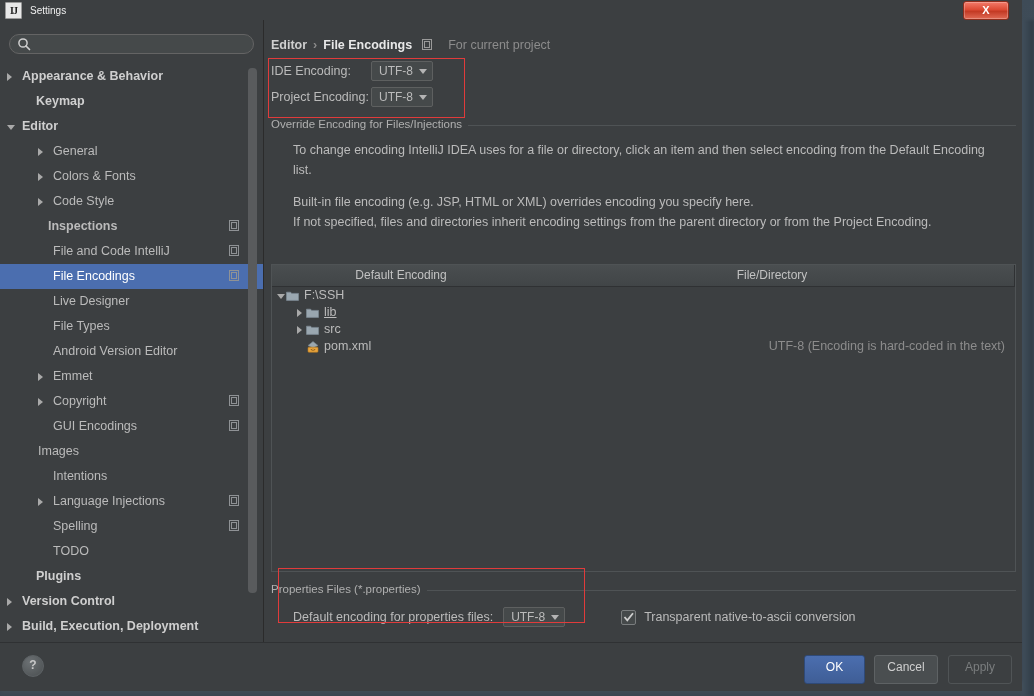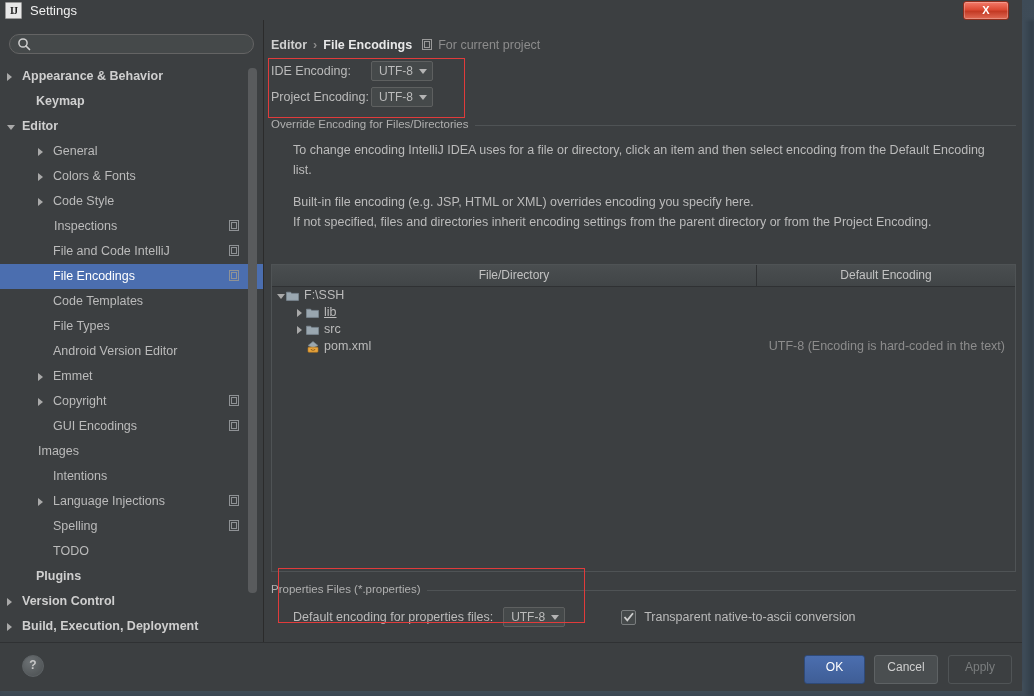--- a/index.html
+++ b/index.html
@@ -86,21 +86,21 @@
     color: #1d1d1d;
     font-size: 10px;
     font-weight: bold;
     line-height: 15px;
     text-align: center;
     font-family: "Liberation Serif", serif;
     letter-spacing: -1px;
   }
   #title-text {
     margin-left: 8px;
-    font-size: 13px;
+    font-size: 10px;
     color: #f0f0f0;
   }
   #close-button {
     position: absolute;
     right: 13px; top: 1px;
     width: 44px; height: 17px;
     border-radius: 3px;
     background: linear-gradient(180deg, #f37b6a 0%, #dc4a34 45%, #c33a24 55%, #e06a55 100%);
     border: 1px solid #8d2d1c;
     box-shadow: inset 0 0 0 1px rgba(255,255,255,.25);
@@ -223,21 +223,21 @@
     position: absolute;
     left: 6px; top: 18px;
     display: flex;
     align-items: center;
     font-size: 12.5px;
   }
   #bc-editor { color: #cfcfcf; font-weight: bold; }
   #bc-sep { color: #8a8a8a; margin: 0 6px; font-weight: bold; }
   #bc-page { color: #e8e8e8; font-weight: bold; }
   #bc-scope-icon { margin-left: 10px; width: 11px; height: 12px; }
-  #bc-scope-text { color: #8c8c8c; margin-left: 5px; }
+  #bc-scope-text { color: #8c8c8c; margin-left: 15px; }
 
   
   #encoding-block { position: absolute; left: 6px; top: 38px; }
   .enc-row {
     display: flex;
     align-items: center;
     height: 26px;
   }
   .enc-label {
     width: 100px;
@@ -524,42 +524,42 @@
           </div>
           <div class="tree-item">
             <span class="tw" style="left: 38px;"></span>
             <span class="tree-label" style="left: 53px;">Colors &amp; Fonts</span>
           </div>
           <div class="tree-item">
             <span class="tw" style="left: 38px;"></span>
             <span class="tree-label" style="left: 53px;">Code Style</span>
           </div>
           <div class="tree-item">
-            <span class="tree-label" style="left: 54px;">Inspections</span>
+            <span class="tree-label" style="left: 48px; font-weight: bold;">Inspections</span>
             <svg class="scope-icon" viewBox="0 0 11 12">
               <rect x="0.5" y="0.5" width="9" height="10" fill="none" stroke="#8f9295"></rect>
               <rect x="2.5" y="2.5" width="5" height="6" fill="none" stroke="#8f9295"></rect>
             </svg>
           </div>
           <div class="tree-item">
             <span class="tree-label" style="left: 53px;">File and Code IntelliJ</span>
             <svg class="scope-icon" viewBox="0 0 11 12">
               <rect x="0.5" y="0.5" width="9" height="10" fill="none" stroke="#8f9295"></rect>
               <rect x="2.5" y="2.5" width="5" height="6" fill="none" stroke="#8f9295"></rect>
             </svg>
           </div>
           <div class="tree-item selected">
             <span class="tree-label" style="left: 53px;">File Encodings</span>
             <svg class="scope-icon" viewBox="0 0 11 12">
               <rect x="0.5" y="0.5" width="9" height="10" fill="none" stroke="#8f9295"></rect>
               <rect x="2.5" y="2.5" width="5" height="6" fill="none" stroke="#8f9295"></rect>
             </svg>
           </div>
           <div class="tree-item">
-            <span class="tree-label" style="left: 53px;">Code Templates</span>
+            <span class="tree-label" style="left: 53px;">Live Designer</span>
           </div>
           <div class="tree-item">
             <span class="tree-label" style="left: 53px;">File Types</span>
           </div>
           <div class="tree-item">
             <span class="tree-label" style="left: 53px;">Android Version Editor</span>
           </div>
           <div class="tree-item">
             <span class="tw" style="left: 38px;"></span>
             <span class="tree-label" style="left: 53px;">Emmet</span>
@@ -647,33 +647,33 @@
             <span class="enc-label">Project Encoding:</span>
             <span class="combo">
               <span>UTF-8</span>
               <span class="caret"></span>
             </span>
           </div>
         </div>
 
       <div id="override-group">
         <div class="group-line"></div>
-        <div class="group-title">Override Encoding for Files/Directories</div>
+        <div class="group-title">Override Encoding for Files/Injections</div>
 
         <div id="override-desc">
           <div>To change encoding IntelliJ IDEA uses for a file or directory, click an item and then select encoding from the Default Encoding list.</div>
           <div class="desc-gap"></div>
           <div>Built-in file encoding (e.g. JSP, HTML or XML) overrides encoding you specify here.</div>
           <div>If not specified, files and directories inherit encoding settings from the parent directory or from the Project Encoding.</div>
         </div>
 
         <div id="file-table">
           <div id="table-head">
+            <div class="th" id="th-enc">Default Encoding</div>
             <div class="th" id="th-file">File/Directory</div>
-            <div class="th" id="th-enc">Default Encoding</div>
           </div>
           <div id="table-body">
               <div class="trow">
                 <span class="tw2 open" style="left: 5px;"></span>
                 <svg class="folder-icon" viewBox="0 0 13 11" style="left: 14px;">
                   <path d="M0.5,2.2 L4.6,2.2 L5.7,3.4 L12.5,3.4 L12.5,10.4 L0.5,10.4 Z" fill="#9aa7b0" stroke="#7d8a93" stroke-width="0.7"></path>
                 </svg>
                 <span class="row-name" style="left: 32px;">F:\SSH</span>
               </div>
               <div class="trow">

